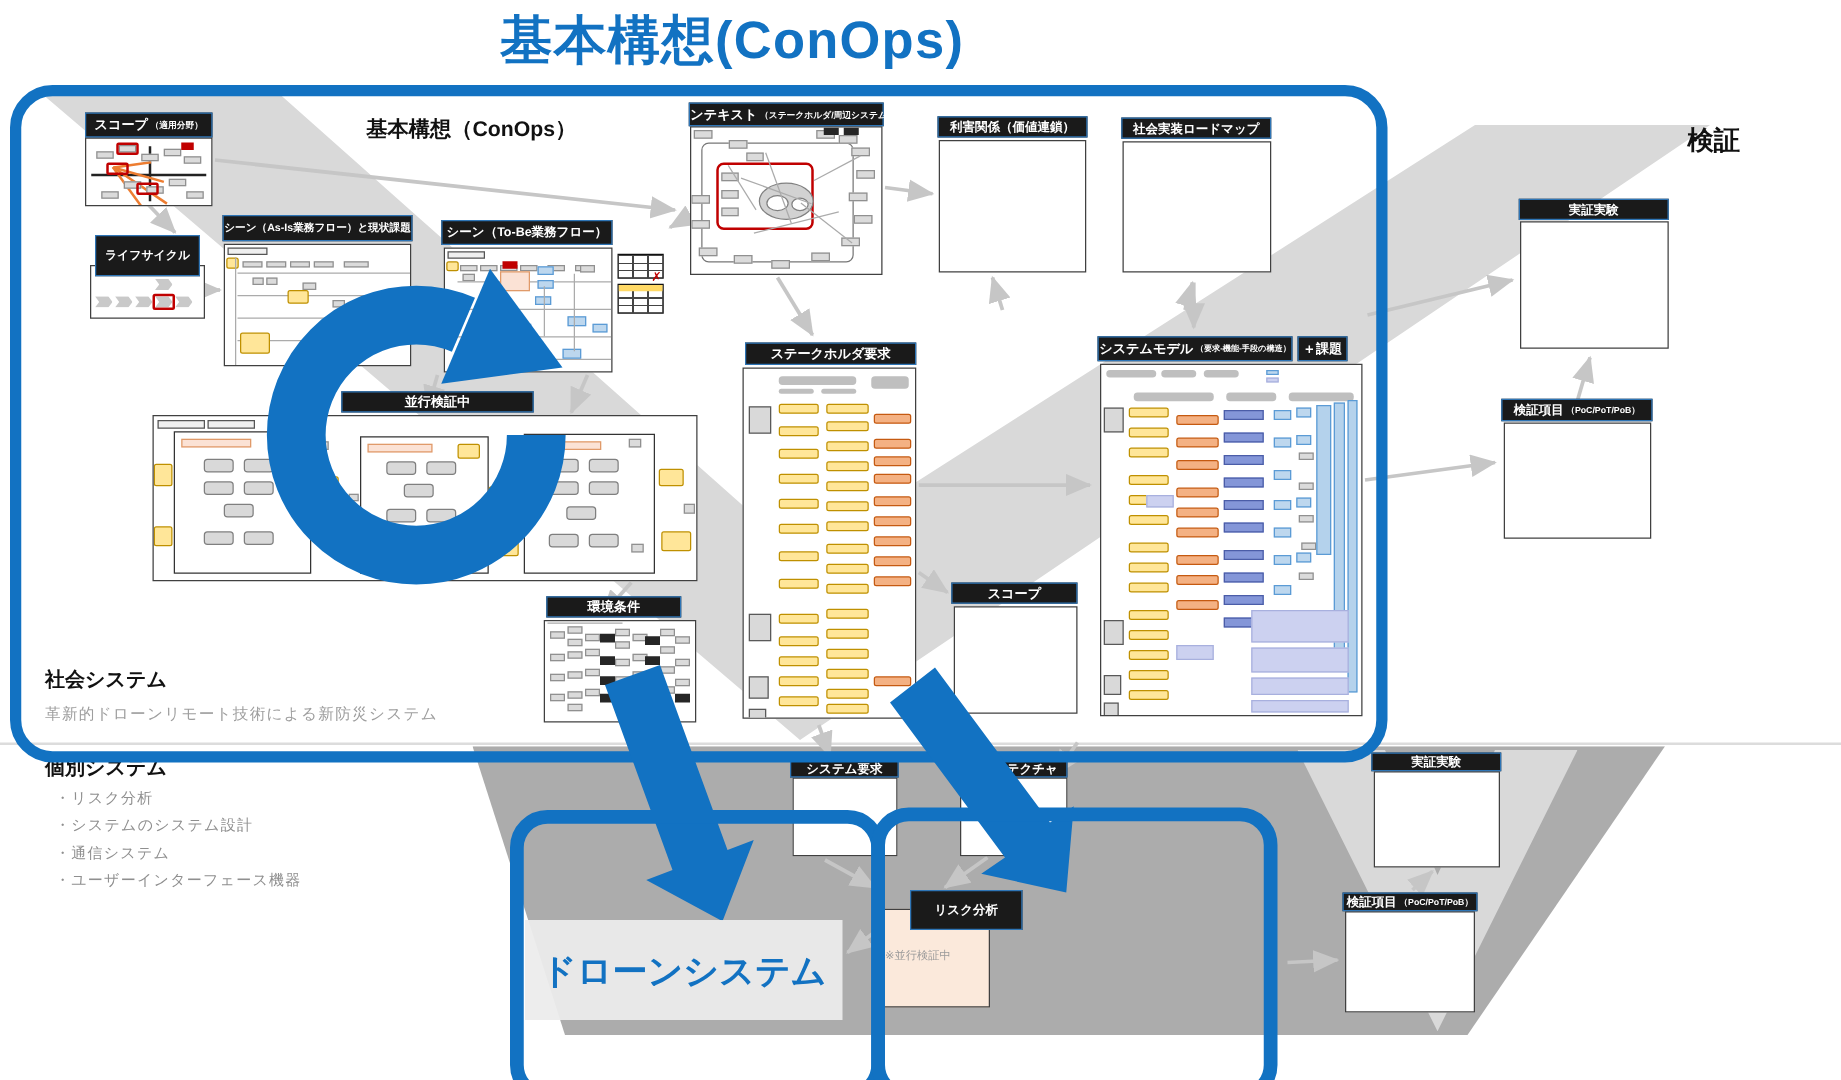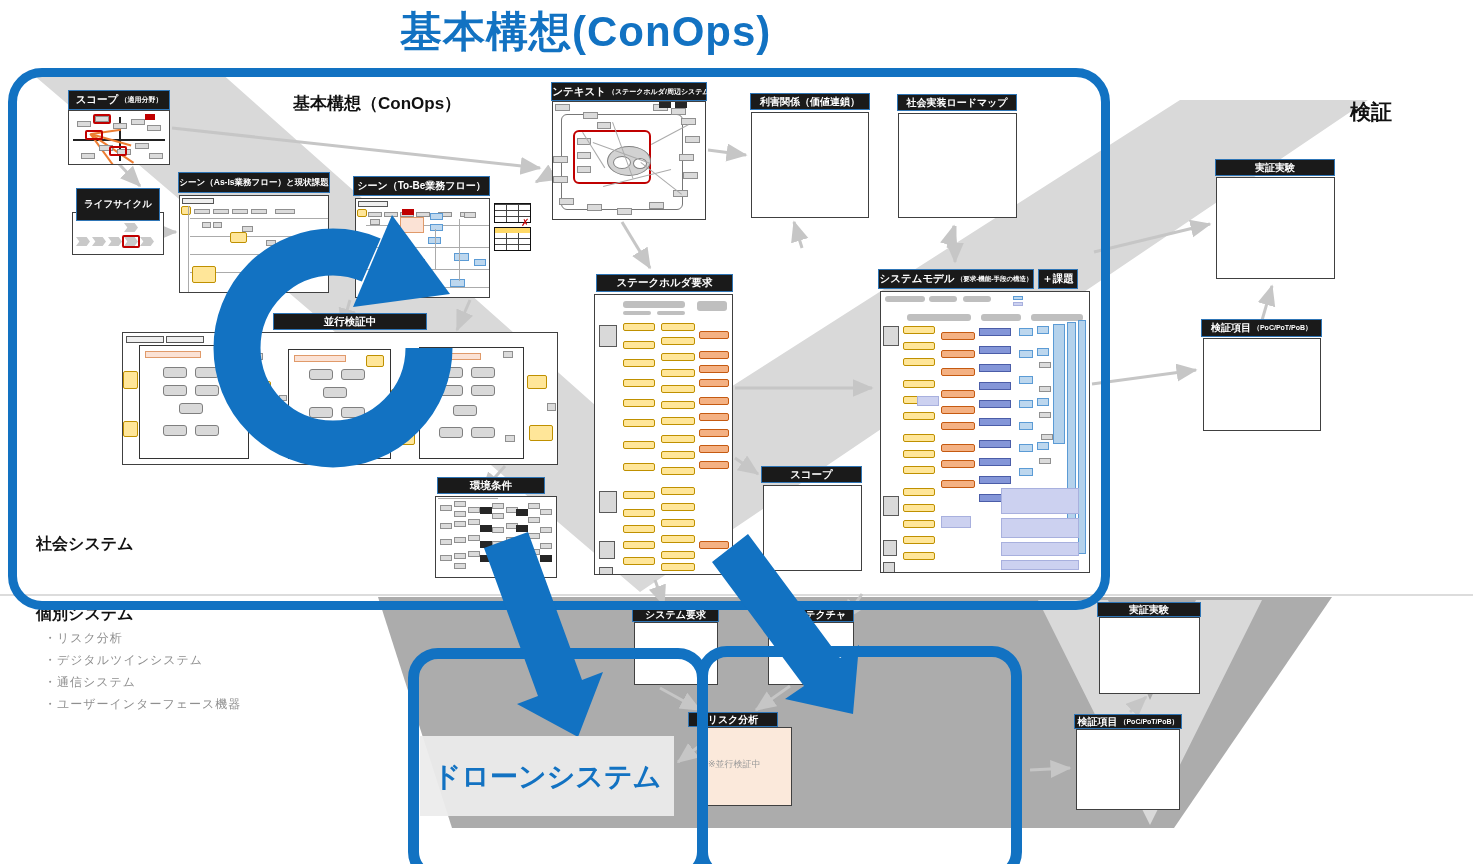--- a/index.html
+++ b/index.html
@@ -500,35 +500,36 @@
       <span>実証実験</span>
     </div>
   <div class="bdy" style="left:1216px;top:177px;width:119px;height:102px"></div>
   <div class="hdr fs10" style="left:1201px;top:319px;width:121px;height:18px">
       <span>検証項目</span>
       <small>（PoC/PoT/PoB）</small>
     </div>
   <div class="bdy" style="left:1203px;top:338px;width:118px;height:93px"></div>
 
   <div class="soc-label">社会システム</div>
+  <div class="soc-desc">革新的ドローンリモート技術による新防災システム</div>
   <div class="ind-label">個別システム</div>
   <div class="ind-item" style="top:630px">・リスク分析</div>
-  <div class="ind-item" style="top:652px">・デジタルツインシステム</div>
+  <div class="ind-item" style="top:652px">・システムのシステム設計</div>
   <div class="ind-item" style="top:674px">・通信システム</div>
   <div class="ind-item" style="top:696px">・ユーザーインターフェース機器</div>
 
   <div class="hdr fs10" style="left:632px;top:608px;width:87px;height:14px">
       <span>システム要求</span>
     </div>
   <div class="bdy" style="left:634px;top:622px;width:84px;height:63px"></div>
   <div class="hdr fs10" style="left:767px;top:608px;width:87px;height:14px">
       <span>アーキテクチャ</span>
     </div>
   <div class="bdy" style="left:768px;top:622px;width:86px;height:63px"></div>
-  <div class="hdr fs10" style="left:688px;top:712px;width:90px;height:15px">
+  <div class="hdr fs10" style="left:728px;top:712px;width:90px;height:32px">
       <span>リスク分析</span>
     </div>
   <div class="bdy pink" style="left:702px;top:727px;width:90px;height:79px"></div>
   <div class="risk-note">※並行検証中</div>
 
   <div class="hdr fs10" style="left:1097px;top:602px;width:104px;height:15px">
       <span>実証実験</span>
     </div>
   <div class="bdy" style="left:1099px;top:617px;width:101px;height:77px"></div>
   <div class="hdr fs10" style="left:1074px;top:714px;width:108px;height:15px">

